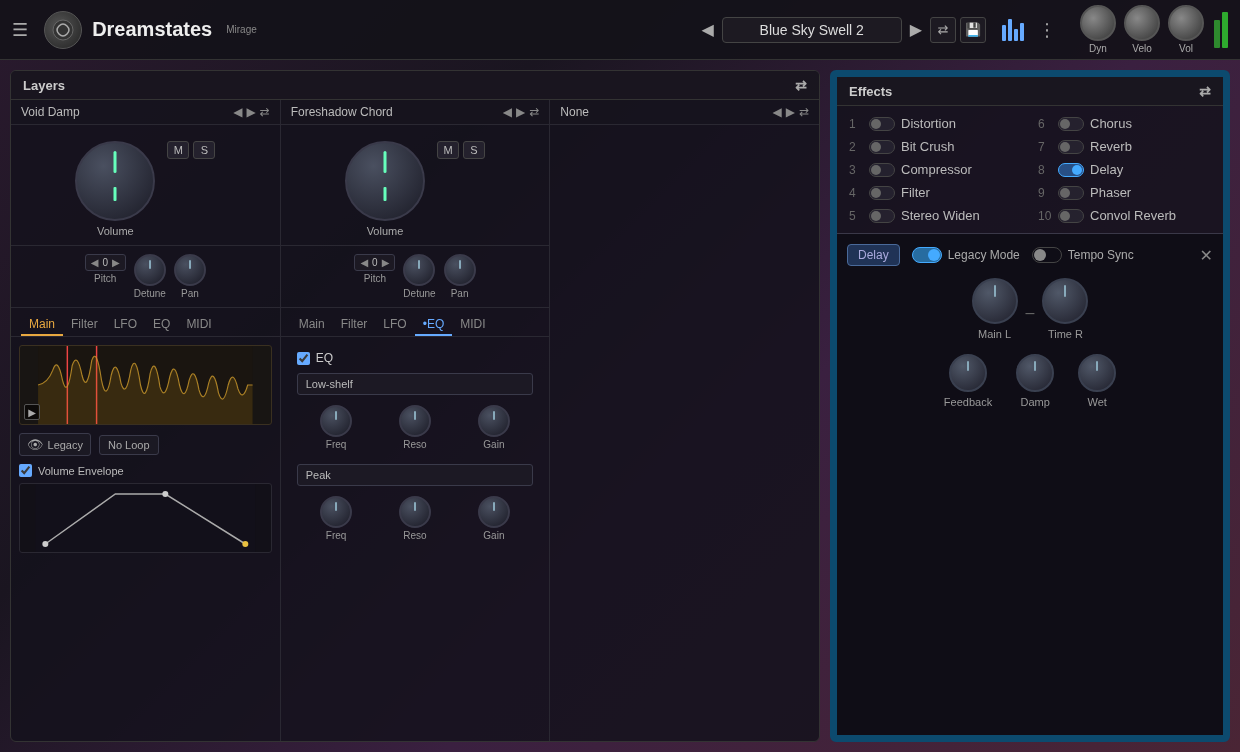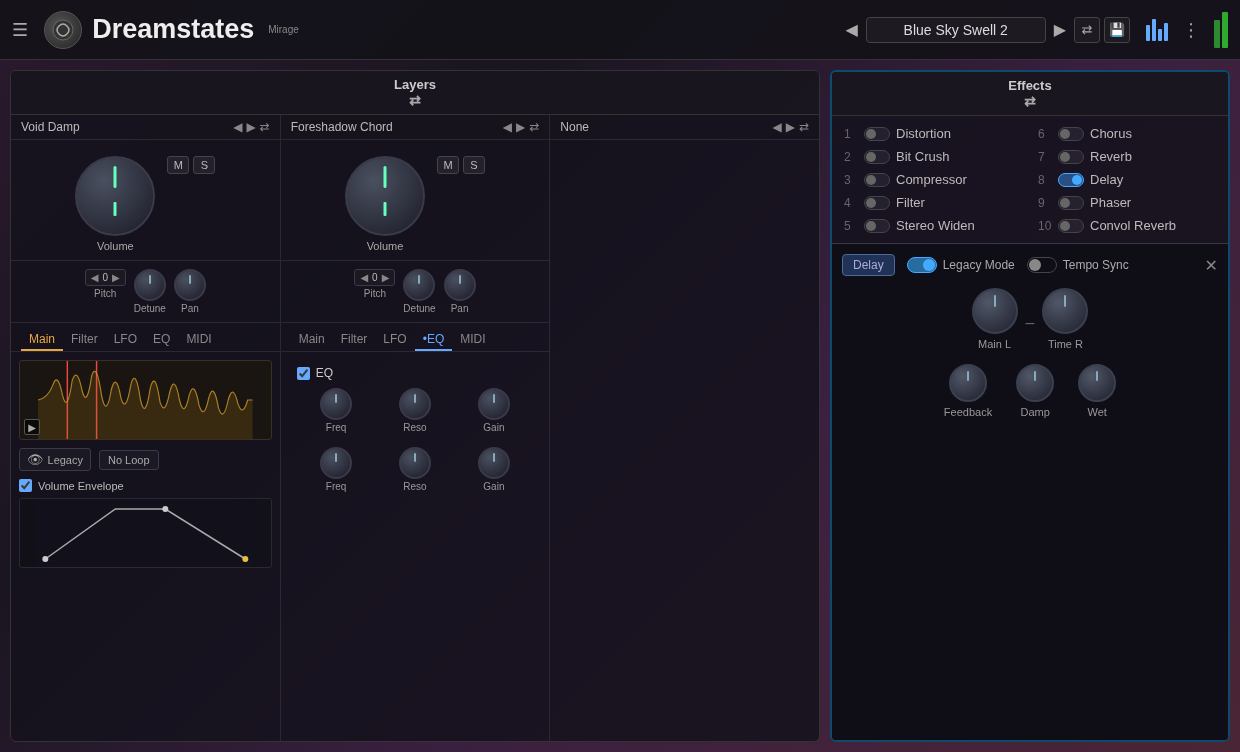--- a/index.html
+++ b/index.html
@@ -24,21 +24,21 @@
       border-bottom: 1px solid #333;
     }
     .hamburger-icon { color: #aaa; font-size: 18px; cursor: pointer; margin-right: 6px; }
     .logo-circle {
       width: 38px; height: 38px; border-radius: 50%;
       background: radial-gradient(circle at 40% 40%, #555, #222);
       display: flex; align-items: center; justify-content: center;
       border: 1px solid #555;
     }
     .logo-circle svg { width: 24px; height: 24px; }
-    .app-title { font-size: 27px; font-weight: 600; color: #eee; margin-right: 4px; }
+    .app-title { font-size: 20px; font-weight: 600; color: #eee; margin-right: 4px; }
     .app-subtitle { font-size: 10px; color: #888; }
     .preset-bar {
       margin-left: auto;
       display: flex; align-items: center; gap: 4px;
     }
     .preset-name-box {
       background: rgba(30,28,35,0.9);
       border: 1px solid #444;
       border-radius: 4px;
       padding: 4px 12px;
@@ -97,21 +97,21 @@
       border: 1px solid #333;
       display: flex;
       flex-direction: column;
       overflow: hidden;
     }
     .panel-header {
       display: flex; align-items: center; justify-content: space-between;
       padding: 6px 12px;
       background: rgba(25,22,32,0.95);
       border-bottom: 1px solid #333;
-      font-size: 13px; font-weight: 600; color: #ccc; flex-direction: column;
+      font-size: 13px; font-weight: 600; color: #ccc;
     }
     .panel-header-icon { color: #aaa; cursor: pointer; font-size: 14px; }
 
     
     .layers-content {
       display: flex;
       flex: 1;
       overflow: hidden;
     }
     .layer-col {
@@ -310,21 +310,21 @@
     .eq-knobs-row {
       display: flex; justify-content: space-around;
       margin-bottom: 14px;
     }
 
     
     .effects-panel {
       width: 400px;
       background: rgba(20,18,28,0.85);
       border-radius: 6px;
-      border: 2px solid #0c4a6e;
+      border: 7px solid #0c4a6e;
       display: flex;
       flex-direction: column;
       overflow: hidden;
     }
     .effects-list {
       padding: 8px 12px;
       display: grid;
       grid-template-columns: 1fr 1fr;
       gap: 4px 16px;
     }
@@ -450,20 +450,34 @@
   </div>
 
   <div class="bar-icon">
     <span style="height:16px; background:#6af;"></span>
     <span style="height:22px; background:#6af;"></span>
     <span style="height:12px; background:#6af;"></span>
     <span style="height:18px; background:#6af;"></span>
   </div>
   <span class="dots-btn">⋮</span>
 
+  <div class="top-knobs">
+    <div class="top-knob-wrap">
+      <div class="top-knob"></div>
+      <span class="top-knob-label">Dyn</span>
+    </div>
+    <div class="top-knob-wrap">
+      <div class="top-knob"></div>
+      <span class="top-knob-label">Velo</span>
+    </div>
+    <div class="top-knob-wrap">
+      <div class="top-knob"></div>
+      <span class="top-knob-label">Vol</span>
+    </div>
+  </div>
 
   <div class="vu-meter">
     <div class="vu-bar" style="height:28px; background:#2e8a2e;"></div>
     <div class="vu-bar" style="height:36px; background:#2eaa2e;"></div>
   </div>
 </div>
 
 <div class="main-area">
 
   <div class="layers-panel">
@@ -612,35 +626,41 @@
           <span class="tab-item">Filter</span>
           <span class="tab-item">LFO</span>
           <span class="tab-item active-blue">•EQ</span>
           <span class="tab-item">MIDI</span>
         </div>
         <div class="layer-bottom">
           <div class="eq-section">
             <div class="eq-header">
               <input type="checkbox" checked="" style="">
               <label>EQ</label>
+            </div>
+            <div class="eq-band-select">
+              <span>Low-shelf</span>
             </div>
             <div class="eq-knobs-row">
               <div class="param-item">
                 <div class="mini-knob"></div>
                 <span class="param-label">Freq</span>
               </div>
               <div class="param-item">
                 <div class="mini-knob"></div>
                 <span class="param-label">Reso</span>
               </div>
               <div class="param-item">
                 <div class="mini-knob"></div>
                 <span class="param-label">Gain</span>
               </div>
             </div>
+            <div class="eq-band-select">
+              <span>Peak</span>
+            </div>
             <div class="eq-knobs-row">
               <div class="param-item">
                 <div class="mini-knob"></div>
                 <span class="param-label">Freq</span>
               </div>
               <div class="param-item">
                 <div class="mini-knob"></div>
                 <span class="param-label">Reso</span>
               </div>
               <div class="param-item">

